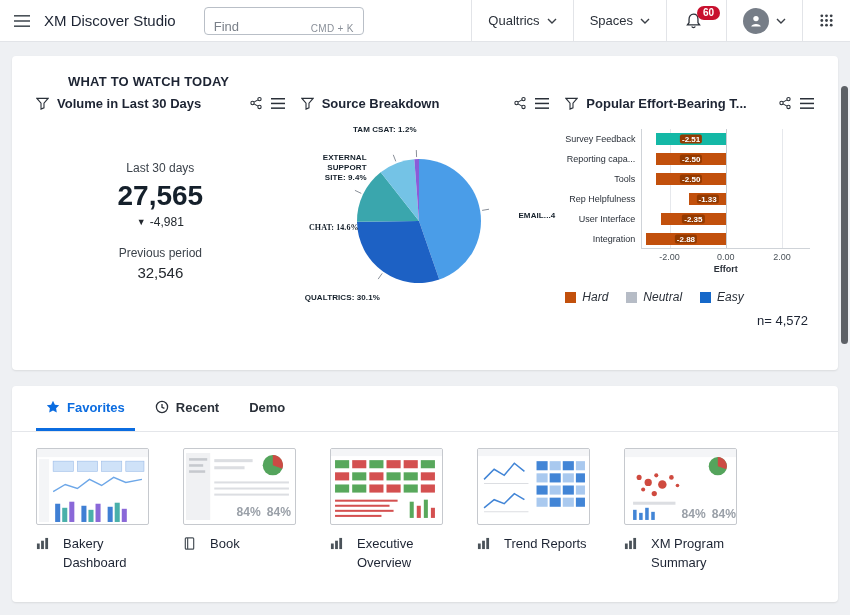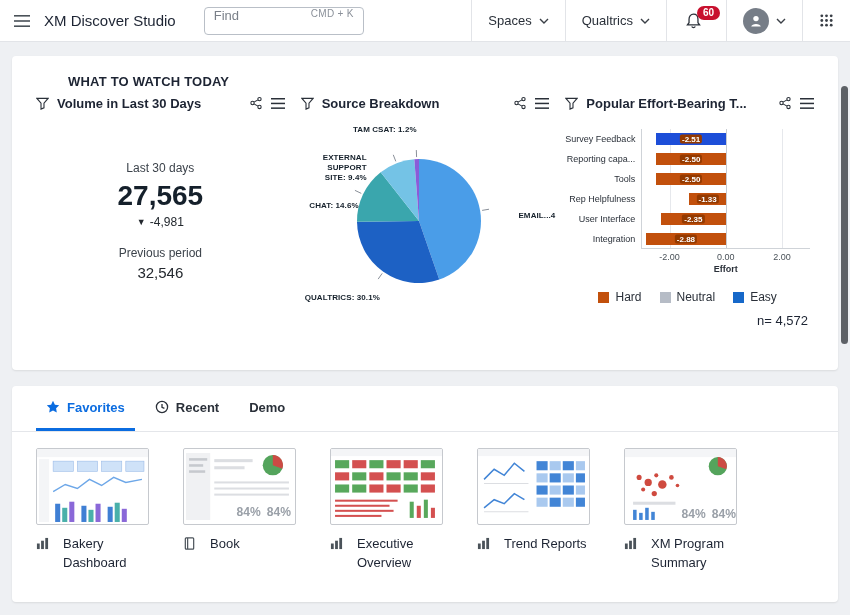--- a/index.html
+++ b/index.html
@@ -20,21 +20,21 @@
   }
   .icon-btn { display:flex; align-items:center; justify-content:center; }
   .hamburger { width:44px; }
   .app-title {
     display:flex; align-items:center; font-size:15px; font-weight:500;
     color:#1d2433; margin-right:28px; white-space:nowrap;
   }
   .searchbox {
     align-self:center; width:160px; height:28px;
     border:1px solid #b9bfc7; border-radius:4px;
-    display:flex; align-items:flex-start; padding:0 9px; gap:6px; background:#fff;
+    display:flex; align-items:flex-end; padding:0 9px; gap:6px; background:#fff;
   }
   .searchbox input {
     border:none; outline:none; flex:1; min-width:0; font-size:13px;
     font-family:"Liberation Sans", sans-serif; color:#2a3039;
   }
   .searchbox input::placeholder { color:#7a8089; }
   .shortcut { font-size:10px; color:#8a9099; white-space:nowrap; letter-spacing:.3px; }
   .tb-spacer { flex:1; }
   .tb-item {
     display:flex; align-items:center; gap:7px; padding:0 16px;
@@ -77,21 +77,21 @@
 
   
   .pie-wrap { position:relative; height:212px; margin-top:4px; }
   .pie-svg { position:absolute; left:48px; top:34px; overflow:visible; }
   .pie-label {
     position:absolute; font-size:8px; font-weight:700; color:#15202b;
     line-height:1.25; letter-spacing:.1px;
   }
   .pl-tam   { top:8px;  left:30px; width:86px; text-align:right; }
   .pl-ext   { top:36px;  left:8px;  width:58px; text-align:right; }
-  .pl-chat  { top:84px;  left:0;    width:58px; text-align:right; }
+  .pl-chat  { top:106px;  left:0;    width:58px; text-align:right;font-family:Liberation Serif, serif; }
   .pl-qual  { top:176px; left:4px; }
   .pl-email { top:94px;  right:-6px; white-space:nowrap; }
 
   
   .effort-body { margin-top:16px; padding-right:4px; }
   .plot-row { display:flex; }
   .cats { width:76px; flex-shrink:0; }
   .cat {
     height:20px; line-height:20px; font-size:9px; color:#2a3039;
     text-align:right; padding-right:6px; white-space:nowrap; overflow:hidden;
@@ -107,21 +107,21 @@
     position:absolute; left:50%; top:50%; transform:translate(-50%,-50%);
     font-size:8px; font-weight:700; color:#fff; background:#943a00;
     padding:0 2px; border-radius:2px; white-space:nowrap;
   }
   .ticks { position:relative; height:13px; margin-left:76px; }
   .tick {
     position:absolute; transform:translateX(-50%); top:3px;
     font-size:9px; color:#4a5259; white-space:nowrap;
   }
   .xaxis-label { margin-left:76px; text-align:center; font-size:9px; font-weight:700; color:#2a3039; margin-top:2px; }
-  .legend { display:flex; justify-content:center; gap:18px; margin-top:16px; font-size:12px; color:#2a3039; }
+  .legend { display:flex; gap:18px; margin-top:16px; font-size:12px; color:#2a3039;font-style:italic; }
   .legend-item { display:flex; align-items:center; gap:6px; cursor:pointer; }
   .sw { width:11px; height:11px; display:inline-block; }
   .n-label { text-align:right; font-size:13px; color:#1d2433; margin-top:9px; padding-right:2px; }
 
   
   .card2 { margin-top:16px; height:216px; overflow:hidden; }
   .tabs { display:flex; gap:10px; padding:0 24px; border-bottom:1px solid #e4e6ea; height:46px; }
   .tab {
     display:flex; align-items:center; gap:7px; padding:0 10px;
     font-size:13px; font-weight:700; color:#2a3039;
@@ -159,28 +159,28 @@
   <div class="app-title">XM Discover Studio</div>
 
   <div class="searchbox">
     <input type="text" placeholder="Find" style="">
     <span class="shortcut">CMD + K</span>
   </div>
 
   <div class="tb-spacer"></div>
 
   <div class="tb-item">
-    <span>Spaces</span>
+    <span>Qualtrics</span>
     <svg width="10" height="6" viewBox="0 0 10 6">
       <polyline points="1,1 5,5 9,1" fill="none" stroke="#3a3f46" stroke-width="1.4"></polyline>
     </svg>
   </div>
 
   <div class="tb-item">
-    <span>Qualtrics</span>
+    <span>Spaces</span>
     <svg width="10" height="6" viewBox="0 0 10 6">
       <polyline points="1,1 5,5 9,1" fill="none" stroke="#3a3f46" stroke-width="1.4"></polyline>
     </svg>
   </div>
 
   <div class="tb-item bell-wrap">
     <svg width="17" height="18" viewBox="0 0 16 16">
       <path d="M8,1.6 C5.4,1.6 3.8,3.6 3.8,6.4 V9.6 L2.3,11.6 H13.7 L12.2,9.6 V6.4 C12.2,3.6 10.6,1.6 8,1.6 Z" fill="none" stroke="#2a3039" stroke-width="1.2"></path>
       <path d="M6.3,13.2 A1.9,1.9 0 0 0 9.7,13.2" fill="none" stroke="#2a3039" stroke-width="1.2"></path>
     </svg>
@@ -348,21 +348,21 @@
               <div class="cat">Reporting capa...</div>
               <div class="cat">Tools</div>
               <div class="cat">Rep Helpfulness</div>
               <div class="cat">User Interface</div>
               <div class="cat">Integration</div>
             </div>
           <div class="plot" id="bar-plot">
               <div class="grid-v" style="left: 16.6667%;"></div>
               <div class="grid-v zero" style="left: 50%;"></div>
               <div class="grid-v" style="left: 83.3333%;"></div>
-              <div class="hbar" style="left: 8.16667%; width: 41.8333%; top: 4px; background: #1d4ed8;">
+              <div class="hbar" style="left: 8.16667%; width: 41.8333%; top: 4px; background: #14b8a6;">
                 <span class="hbar-val">-2.51</span>
               </div>
               <div class="hbar" style="left: 8.33333%; width: 41.6667%; top: 24px; background: rgb(194, 80, 12);">
                 <span class="hbar-val">-2.50</span>
               </div>
               <div class="hbar" style="left: 8.33333%; width: 41.6667%; top: 44px; background: rgb(194, 80, 12);">
                 <span class="hbar-val">-2.50</span>
               </div>
               <div class="hbar" style="left: 27.8333%; width: 22.1667%; top: 64px; background: rgb(194, 80, 12);">
                 <span class="hbar-val">-1.33</span>

